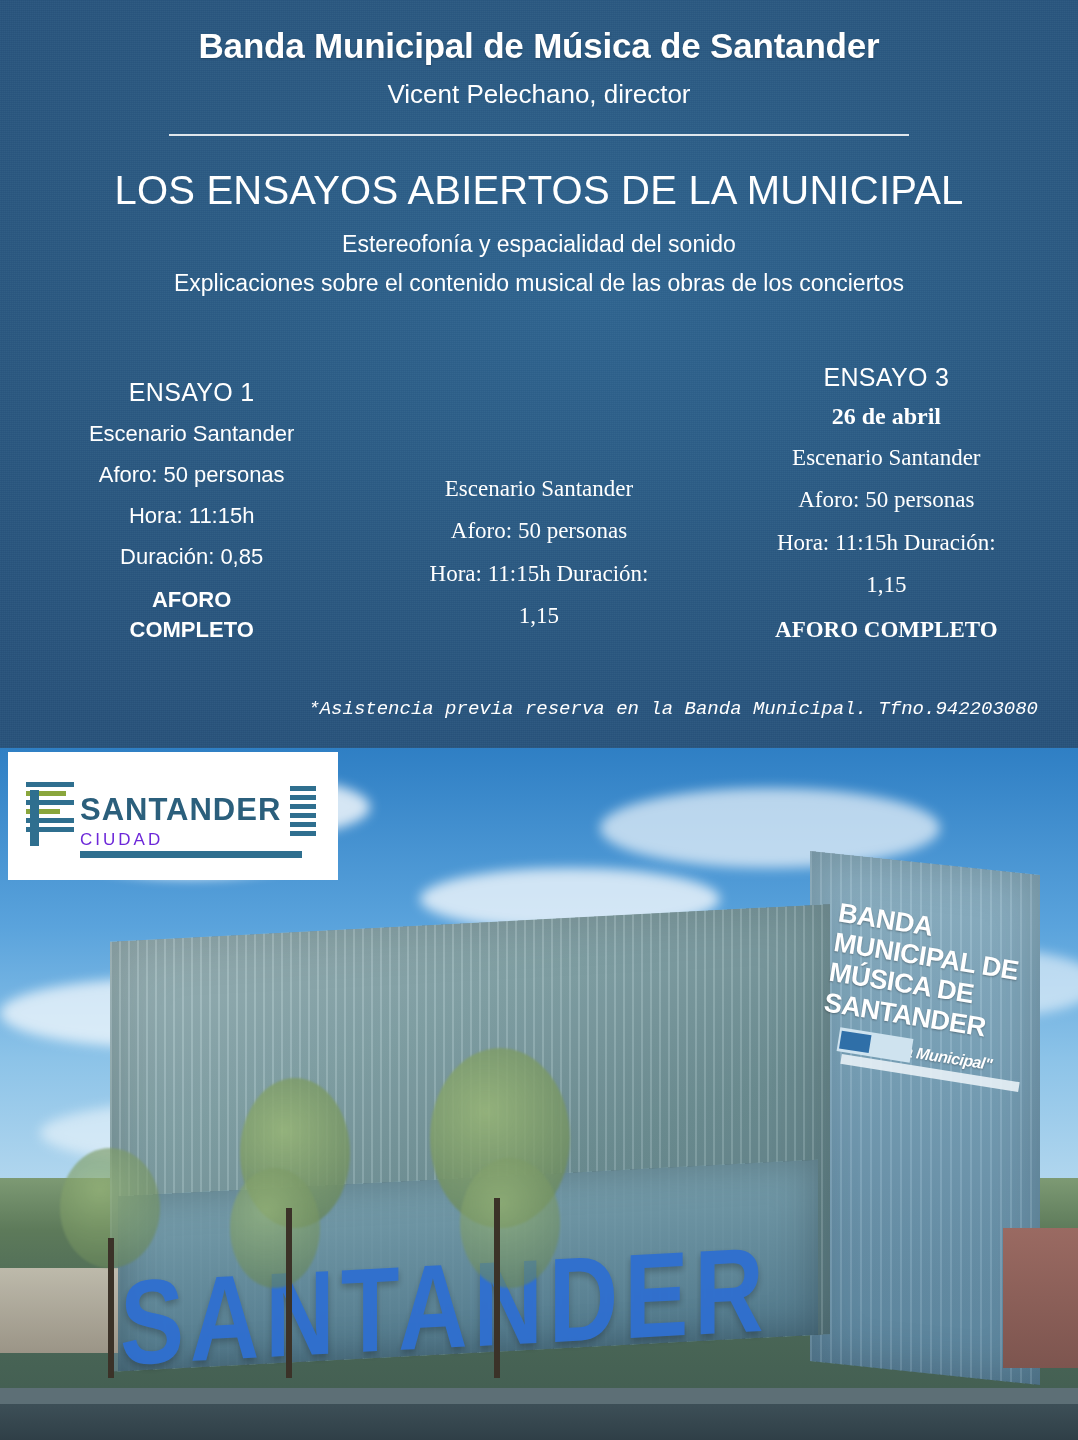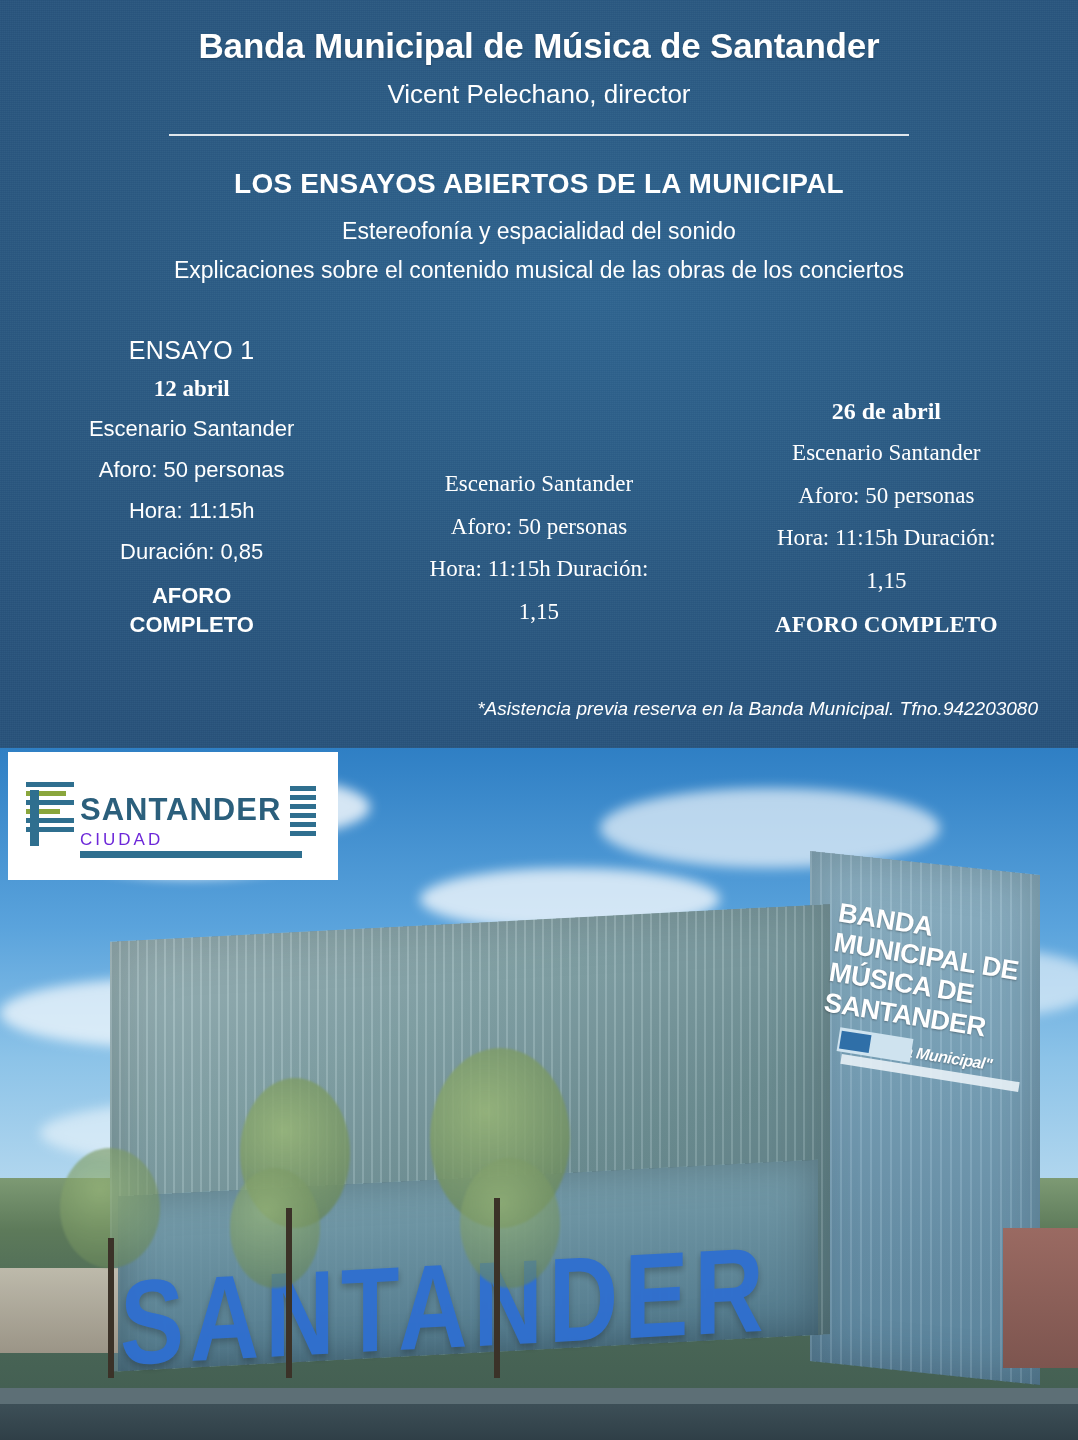--- a/index.html
+++ b/index.html
@@ -66,22 +66,22 @@
     font-weight: 400;
   }
   .rule {
     width: 740px;
     height: 2px;
     background: rgba(255,255,255,0.85);
     margin: 24px auto 0 auto;
   }
   .headline {
     text-align: center;
-    font-size: 28px;
-    font-weight: bold;
+    font-size: 40px;
+    font-weight: normal;
     margin-top: 32px;
     letter-spacing: 0.2px;
   }
   .sub1 {
     text-align: center;
     font-size: 23px;
     margin-top: 18px;
     font-weight: 400;
   }
   .sub2 {
@@ -137,21 +137,21 @@
     width: 130px;
     margin-left: auto;
     margin-right: auto;
     text-align: center;
   }
 
   .note {
     position: absolute;
     right: 40px;
     bottom: 28px;
-    font-family: Liberation Sans, sans-serif;
+    font-family: Liberation Mono, monospace;
     font-style: italic;
     font-size: 19px;
     color: #ffffff;
     z-index: 3;
     text-align: right;
   }
 
   
   .photo {
     position: absolute;
@@ -395,37 +395,37 @@
     <div class="rule"></div>
 
     <div class="headline">LOS ENSAYOS ABIERTOS DE LA MUNICIPAL</div>
     <div class="sub1">Estereofonía y espacialidad del sonido</div>
     <div class="sub2">Explicaciones sobre  el contenido musical de las obras de los conciertos</div>
 
     <div class="cols">
 
       <div class="col col-1">
         <div class="ensayo">ENSAYO 1</div>
-        <div class="date">12 abril</div>
         <div class="line">Escenario Santander</div>
         <div class="line">Aforo: 50 personas</div>
         <div class="line">Hora: 11:15h</div>
         <div class="line">Duración: 0,85</div>
         <div class="full">AFORO COMPLETO</div>
       </div>
 
       <div class="col col-2">
         <div class="line">Escenario Santander</div>
         <div class="line">Aforo: 50 personas</div>
         <div class="line">Hora: 11:15h Duración:</div>
         <div class="line">1,15</div>
         <div class="full"></div>
       </div>
 
       <div class="col col-3">
+        <div class="ensayo">ENSAYO 3</div>
         <div class="date">26 de abril</div>
         <div class="line">Escenario Santander</div>
         <div class="line">Aforo: 50 personas</div>
         <div class="line">Hora: 11:15h Duración:</div>
         <div class="line">1,15</div>
         <div class="full">AFORO COMPLETO</div>
       </div>
 
     </div>
 

